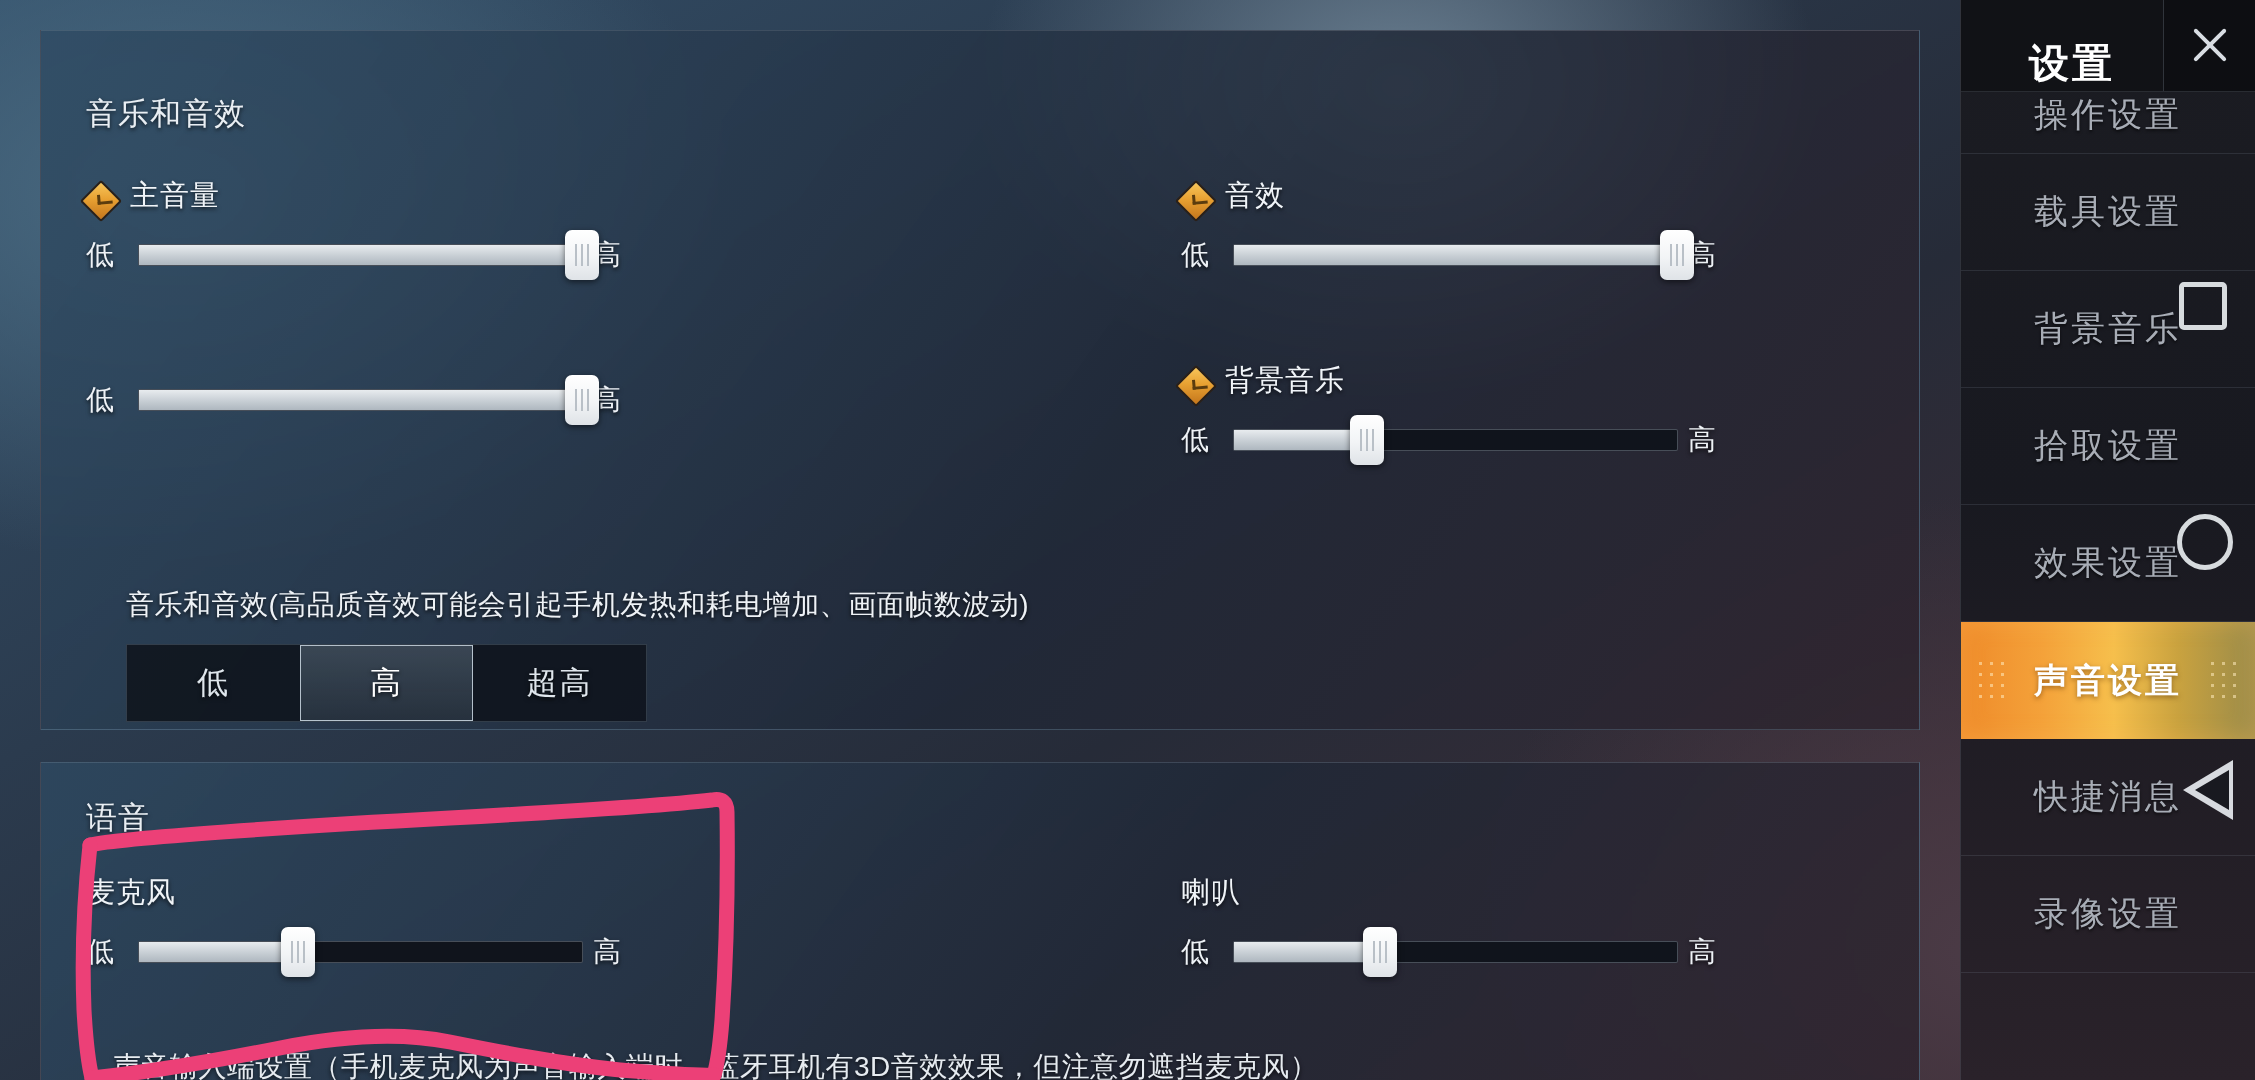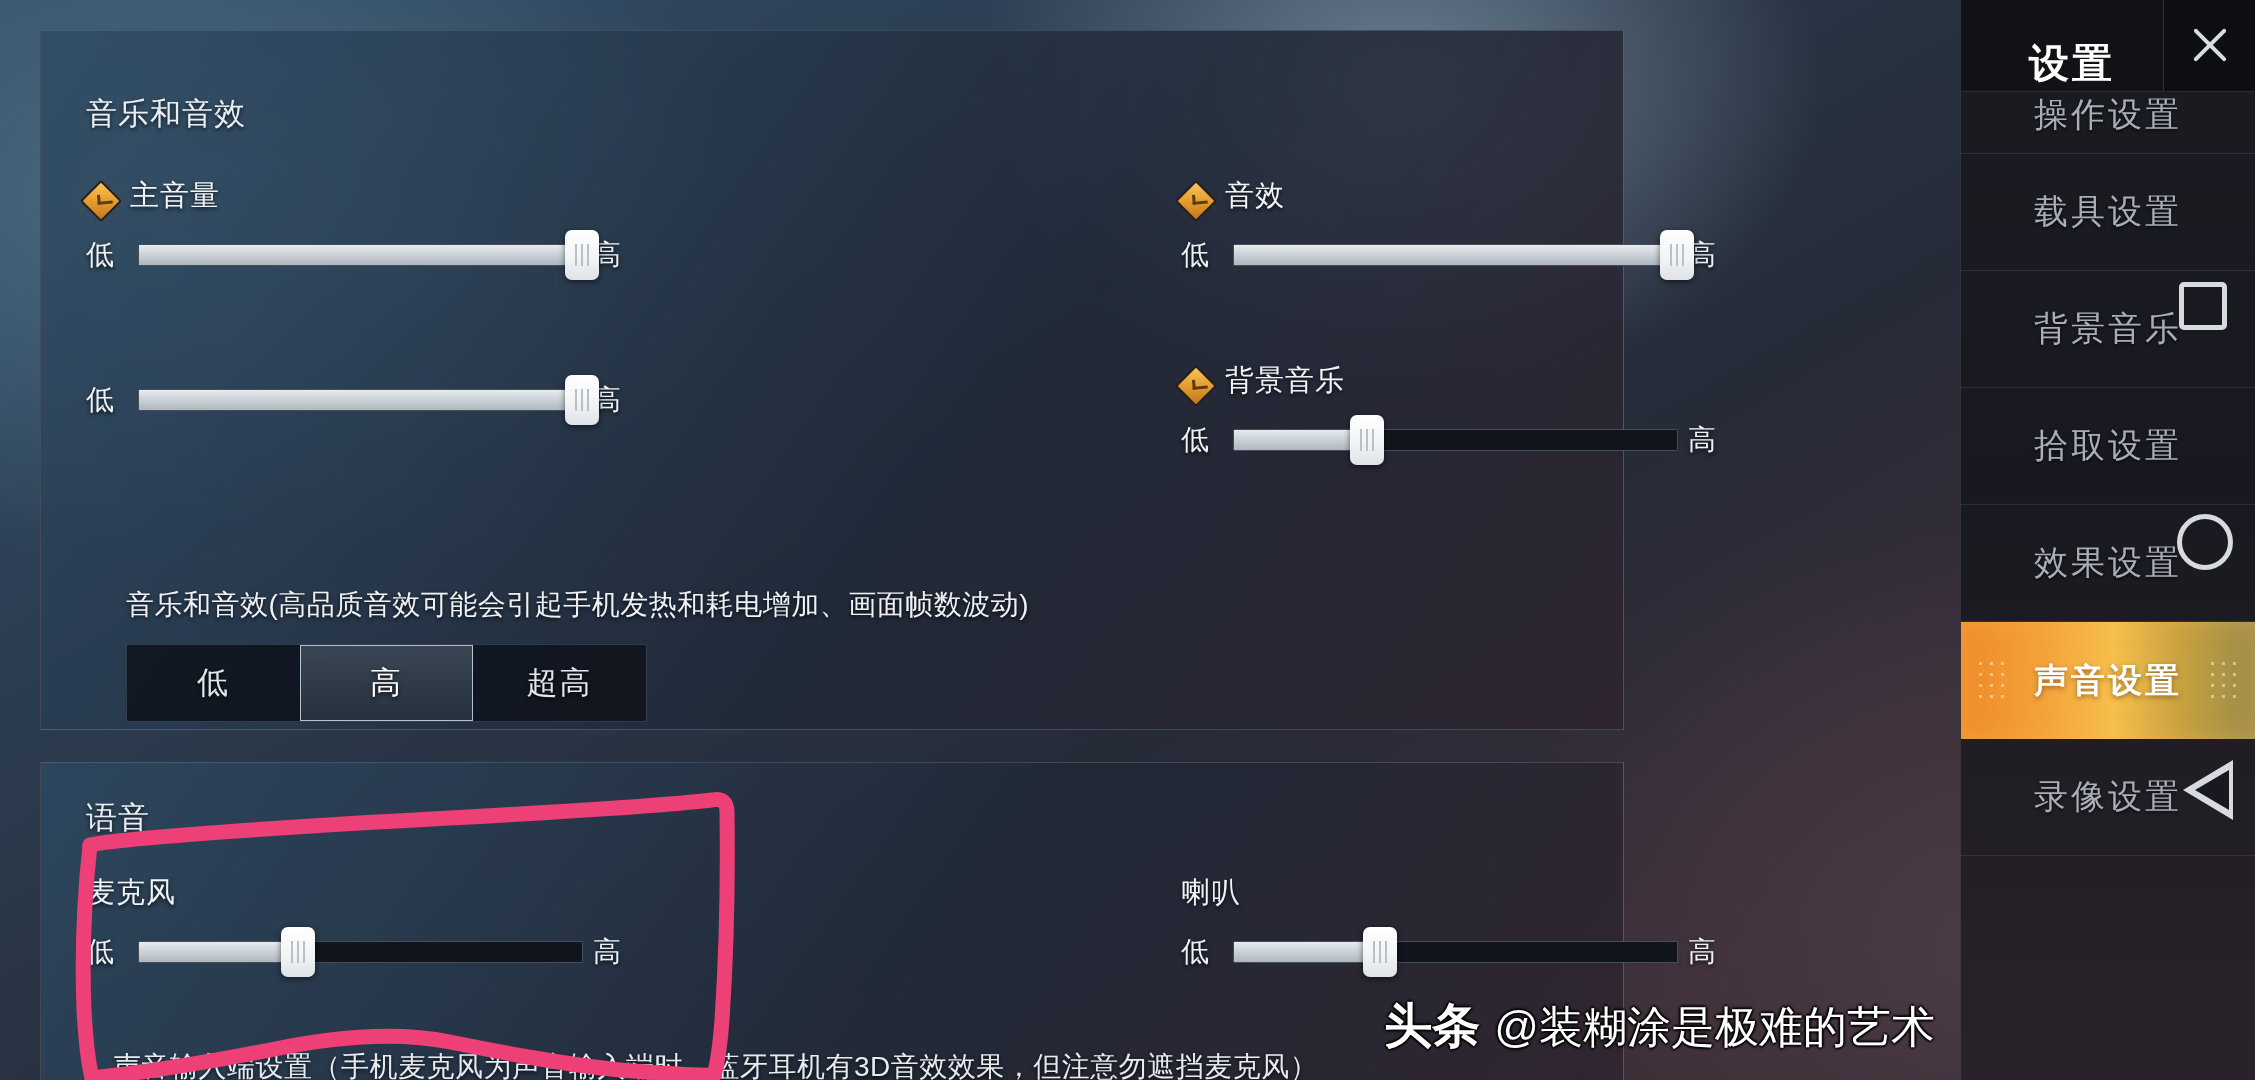--- a/index.html
+++ b/index.html
@@ -18,21 +18,21 @@
       radial-gradient(ellipse 700px 520px at 62% 8%, #6a7f91 0%, rgba(106,127,145,0) 60%),
       radial-gradient(ellipse 800px 700px at 88% 88%, #4b3b46 0%, rgba(75,59,70,0) 65%),
       linear-gradient(150deg, #33506a 0%, #2b3b4e 32%, #262b38 58%, #3a2c35 82%, #33242c 100%);
     overflow: hidden;
   }
 
   
   .panel {
     position: absolute;
     left: 40px;
-    width: 1584px;
+    width: 1880px;
     border: 1px solid rgba(160,185,205,0.22);
     background: linear-gradient(125deg,
         rgba(46,74,98,0.78) 0%,
         rgba(40,58,78,0.80) 30%,
         rgba(32,40,55,0.84) 58%,
         rgba(46,36,46,0.84) 100%);
     backdrop-filter: blur(1px);
   }
   #panel-audio { top: 30px; height: 700px; }
   #panel-voice { top: 762px; height: 318px; border-bottom: none; }
@@ -482,20 +482,23 @@
       <div class="nav-item">
         <span class="nav-label">效果设置</span>
       </div>
 
       <div class="nav-item active">
         <span class="dots left"></span>
         <span class="nav-label">声音设置</span>
         <span class="dots right"></span>
       </div>
 
+      <div class="nav-item">
+        <span class="nav-label">快捷消息</span>
+      </div>
 
       <div class="nav-item">
         <span class="nav-label">录像设置</span>
       </div>
     </div>
 
     <div class="overlay-glyph" id="overlay-square"></div>
     <div class="overlay-glyph" id="overlay-circle"></div>
     <div class="overlay-glyph" id="overlay-triangle"></div>
   </div>
@@ -503,18 +506,14 @@
   <svg id="annotation" viewBox="0 0 2255 1080">
     <path d="M 90 845 C 120 838 300 826 450 818 C 560 812 660 806 712 800
              C 722 798 727 802 727 812
              C 728 880 726 960 722 1020
              C 720 1046 718 1062 714 1075" fill="none" stroke="#ec4077" stroke-width="15" stroke-linecap="round"></path>
     <path d="M 90 845 C 84 900 82 960 84 1010 C 86 1046 88 1062 92 1078" fill="none" stroke="#ec4077" stroke-width="15" stroke-linecap="round"></path>
     <path d="M 92 1078 C 150 1072 220 1060 280 1048 C 340 1036 400 1032 450 1042
              C 500 1052 560 1064 620 1070 C 670 1074 700 1076 714 1075" fill="none" stroke="#ec4077" stroke-width="15" stroke-linecap="round"></path>
   </svg>
 
-  <div id="watermark">
-    <span id="watermark-brand">头条</span>
-    <span id="watermark-handle">@装糊涂是极难的艺术</span>
-  </div>
 
 </div>
 
 </body></html>

